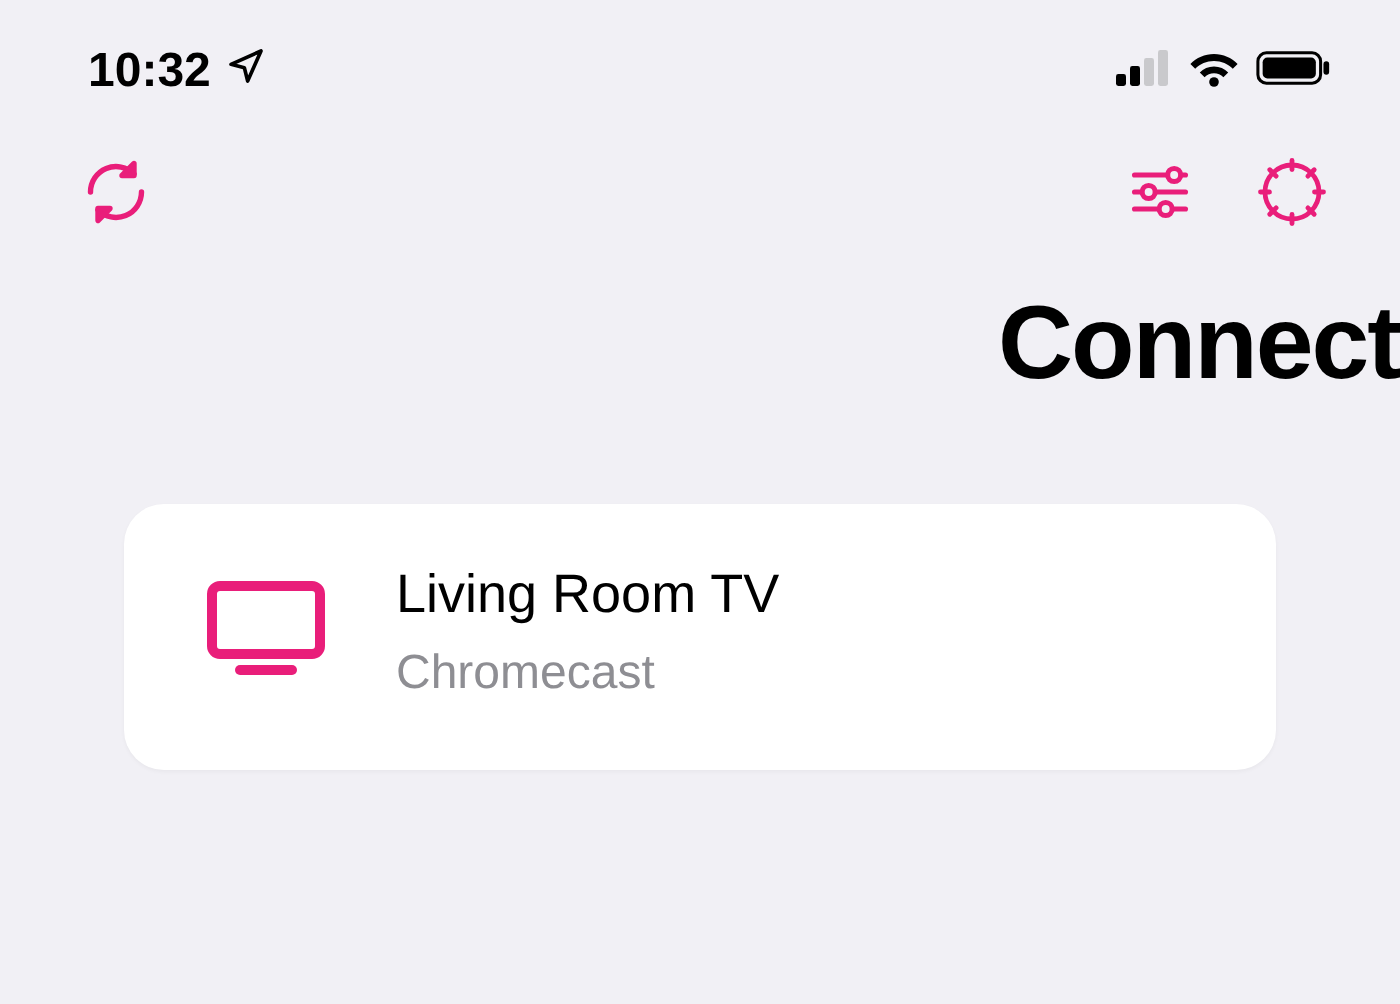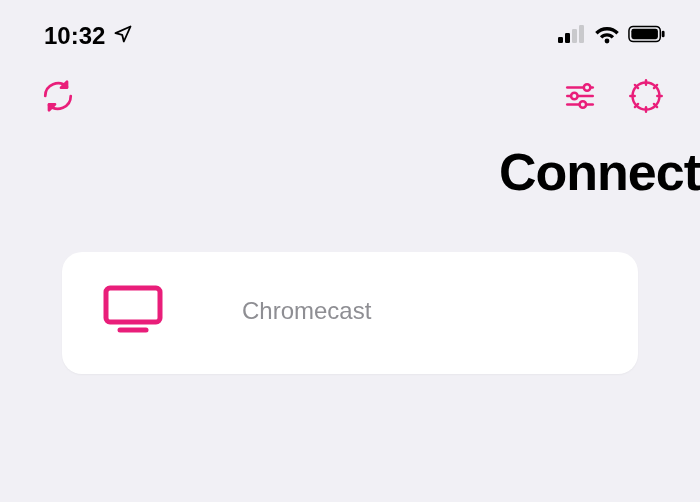--- a/index.html
+++ b/index.html
@@ -73,21 +73,20 @@
   }
   .device-name {
     font-size: 27px;
     font-weight: 400;
     color: #000;
   }
   .device-type {
     font-size: 24px;
     font-weight: 400;
     color: #8e8e93;
-    margin-left: 44px;
   }
 </style>
 </head>
 <body>
 
 <div class="status-bar">
   <div class="status-left">
     <span>10:32</span>
     <span>
       <svg width="20" height="20" viewBox="0 0 24 24" fill="none" stroke="#000" stroke-width="2.2" stroke-linejoin="round" stroke-linecap="round">
@@ -163,15 +162,16 @@
 <h1 class="page-title">Connect</h1>
 
 <div class="card">
   <span>
     <svg width="62" height="54" viewBox="0 0 62 54">
       <rect x="4" y="6" width="54" height="34" rx="4" fill="none" stroke="#e91e7a" stroke-width="5"></rect>
       <line x1="18" y1="48" x2="44" y2="48" stroke="#e91e7a" stroke-width="5" stroke-linecap="round"></line>
     </svg>
   </span>
   <div class="device-texts">
+    <div class="device-name">Living Room TV</div>
     <div class="device-type">Chromecast</div>
   </div>
 </div>
 
 </body></html>

